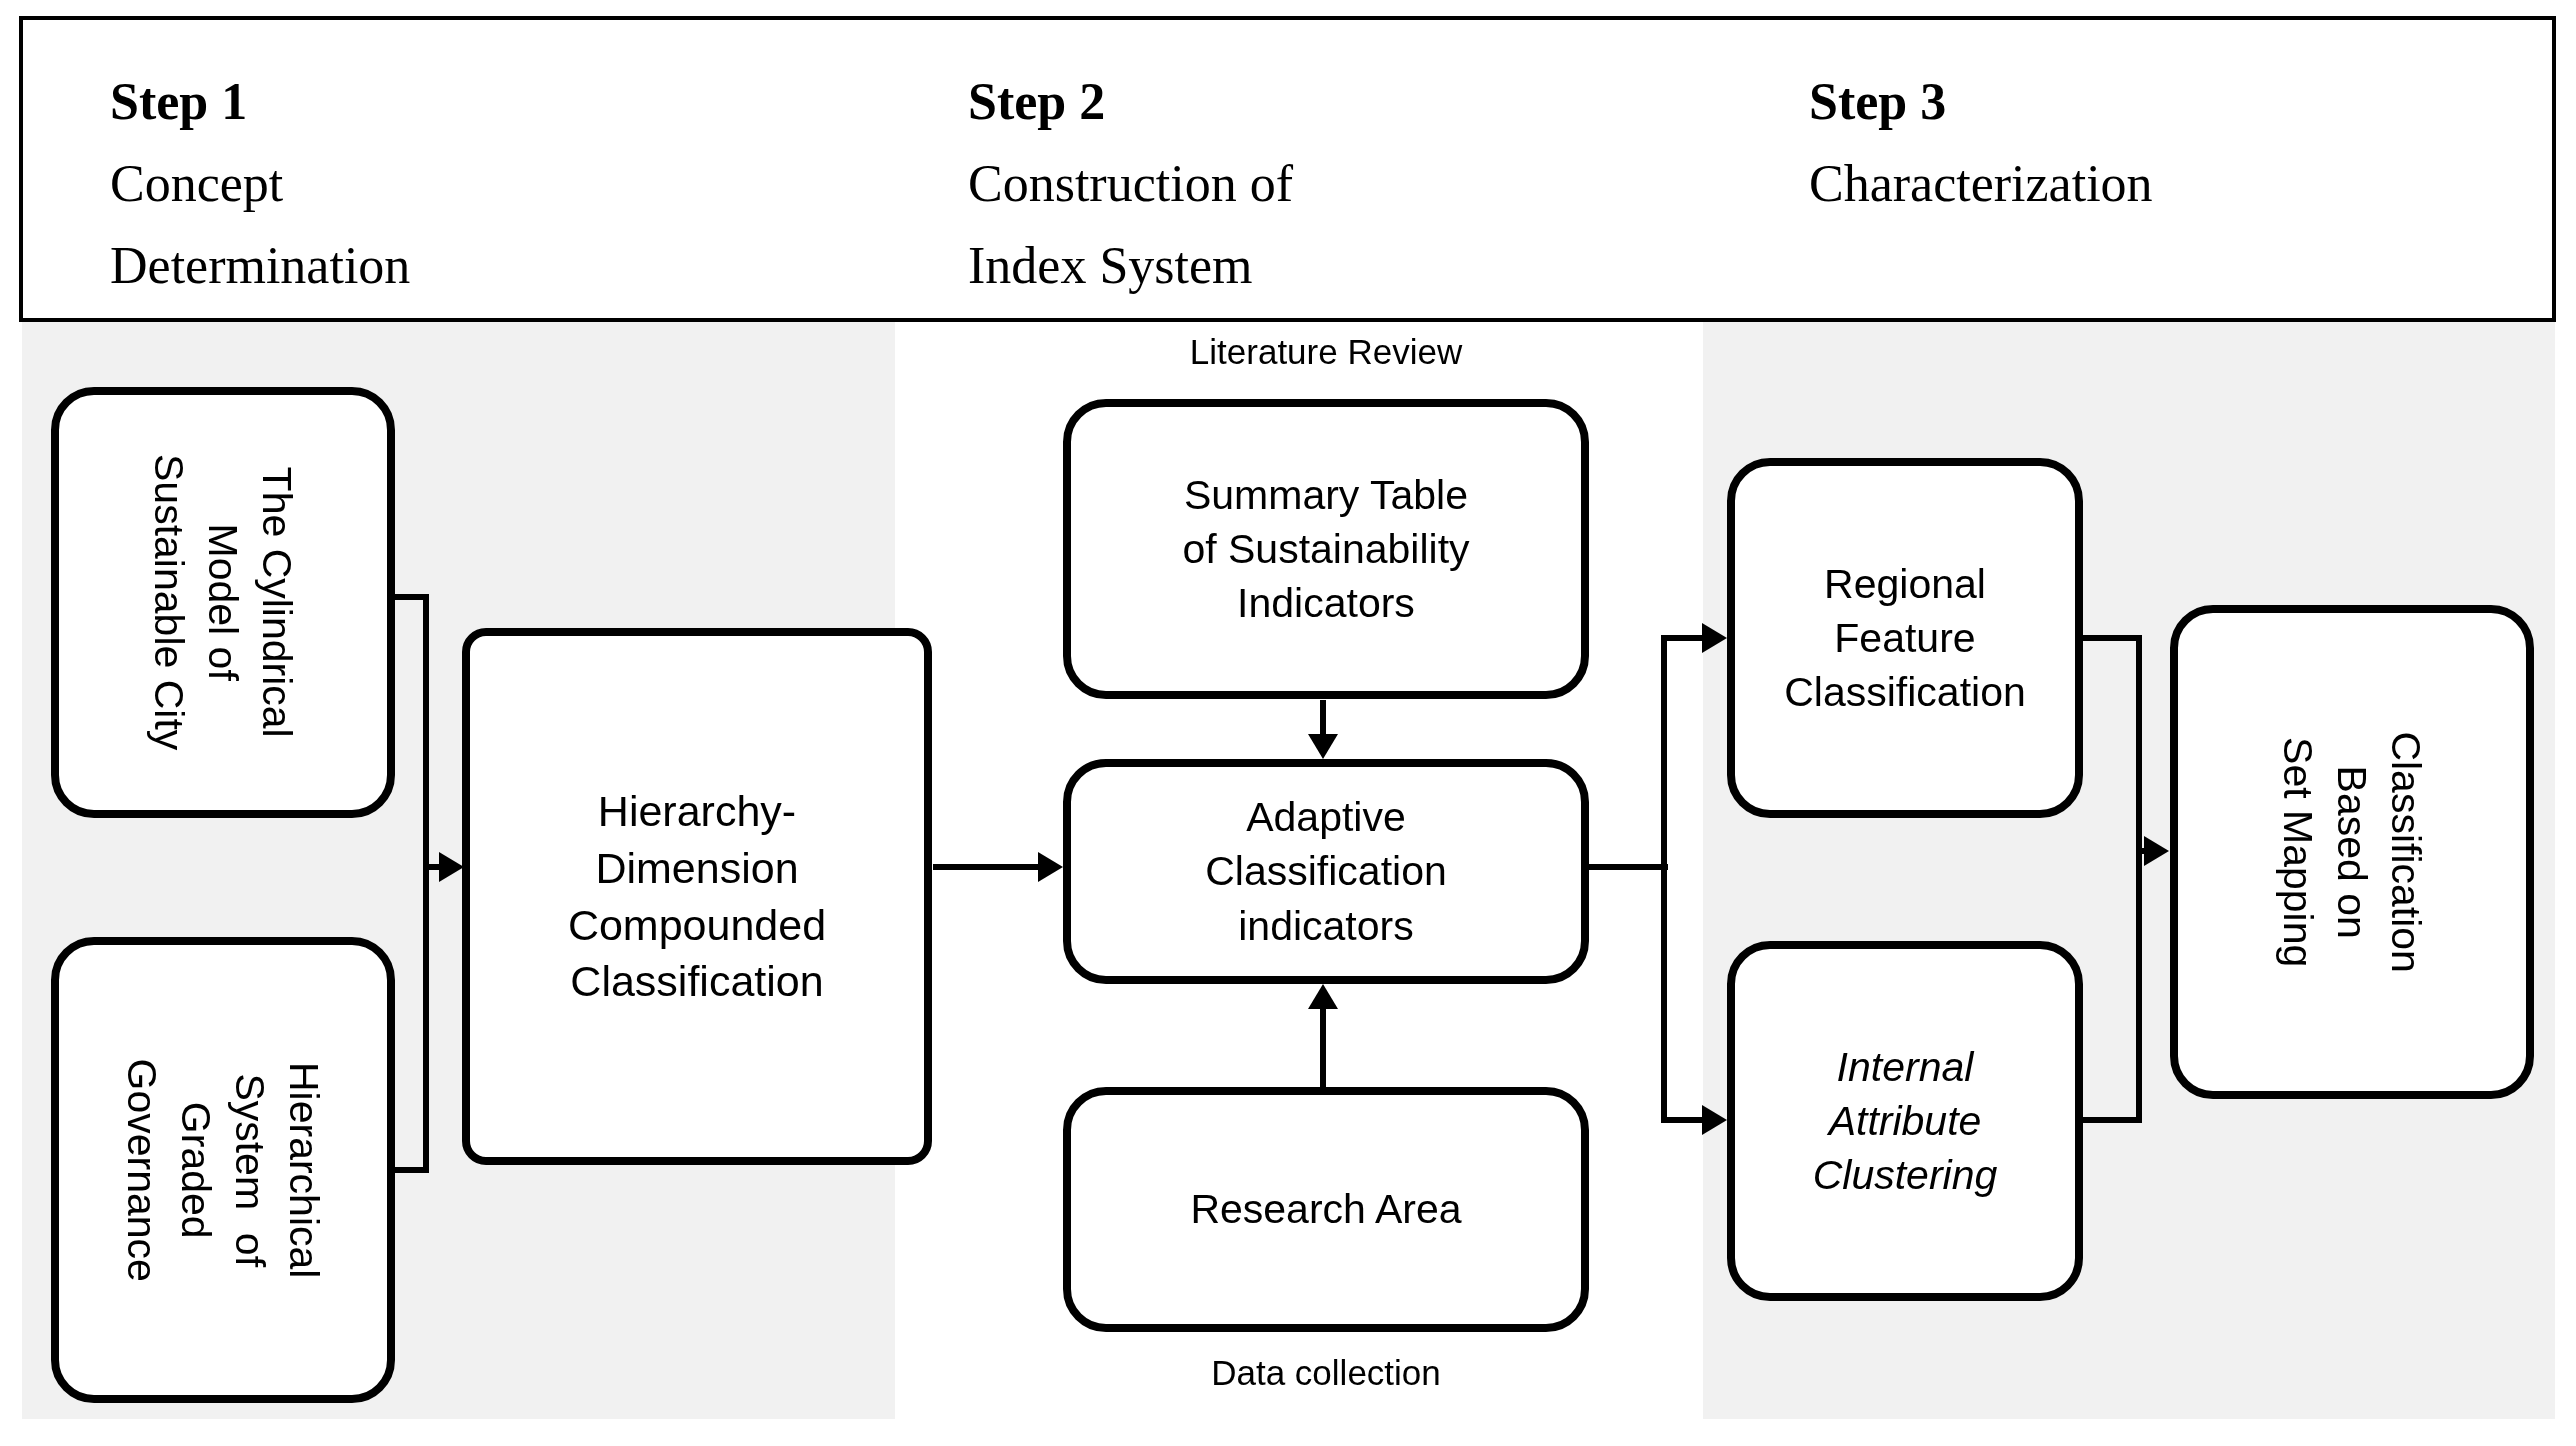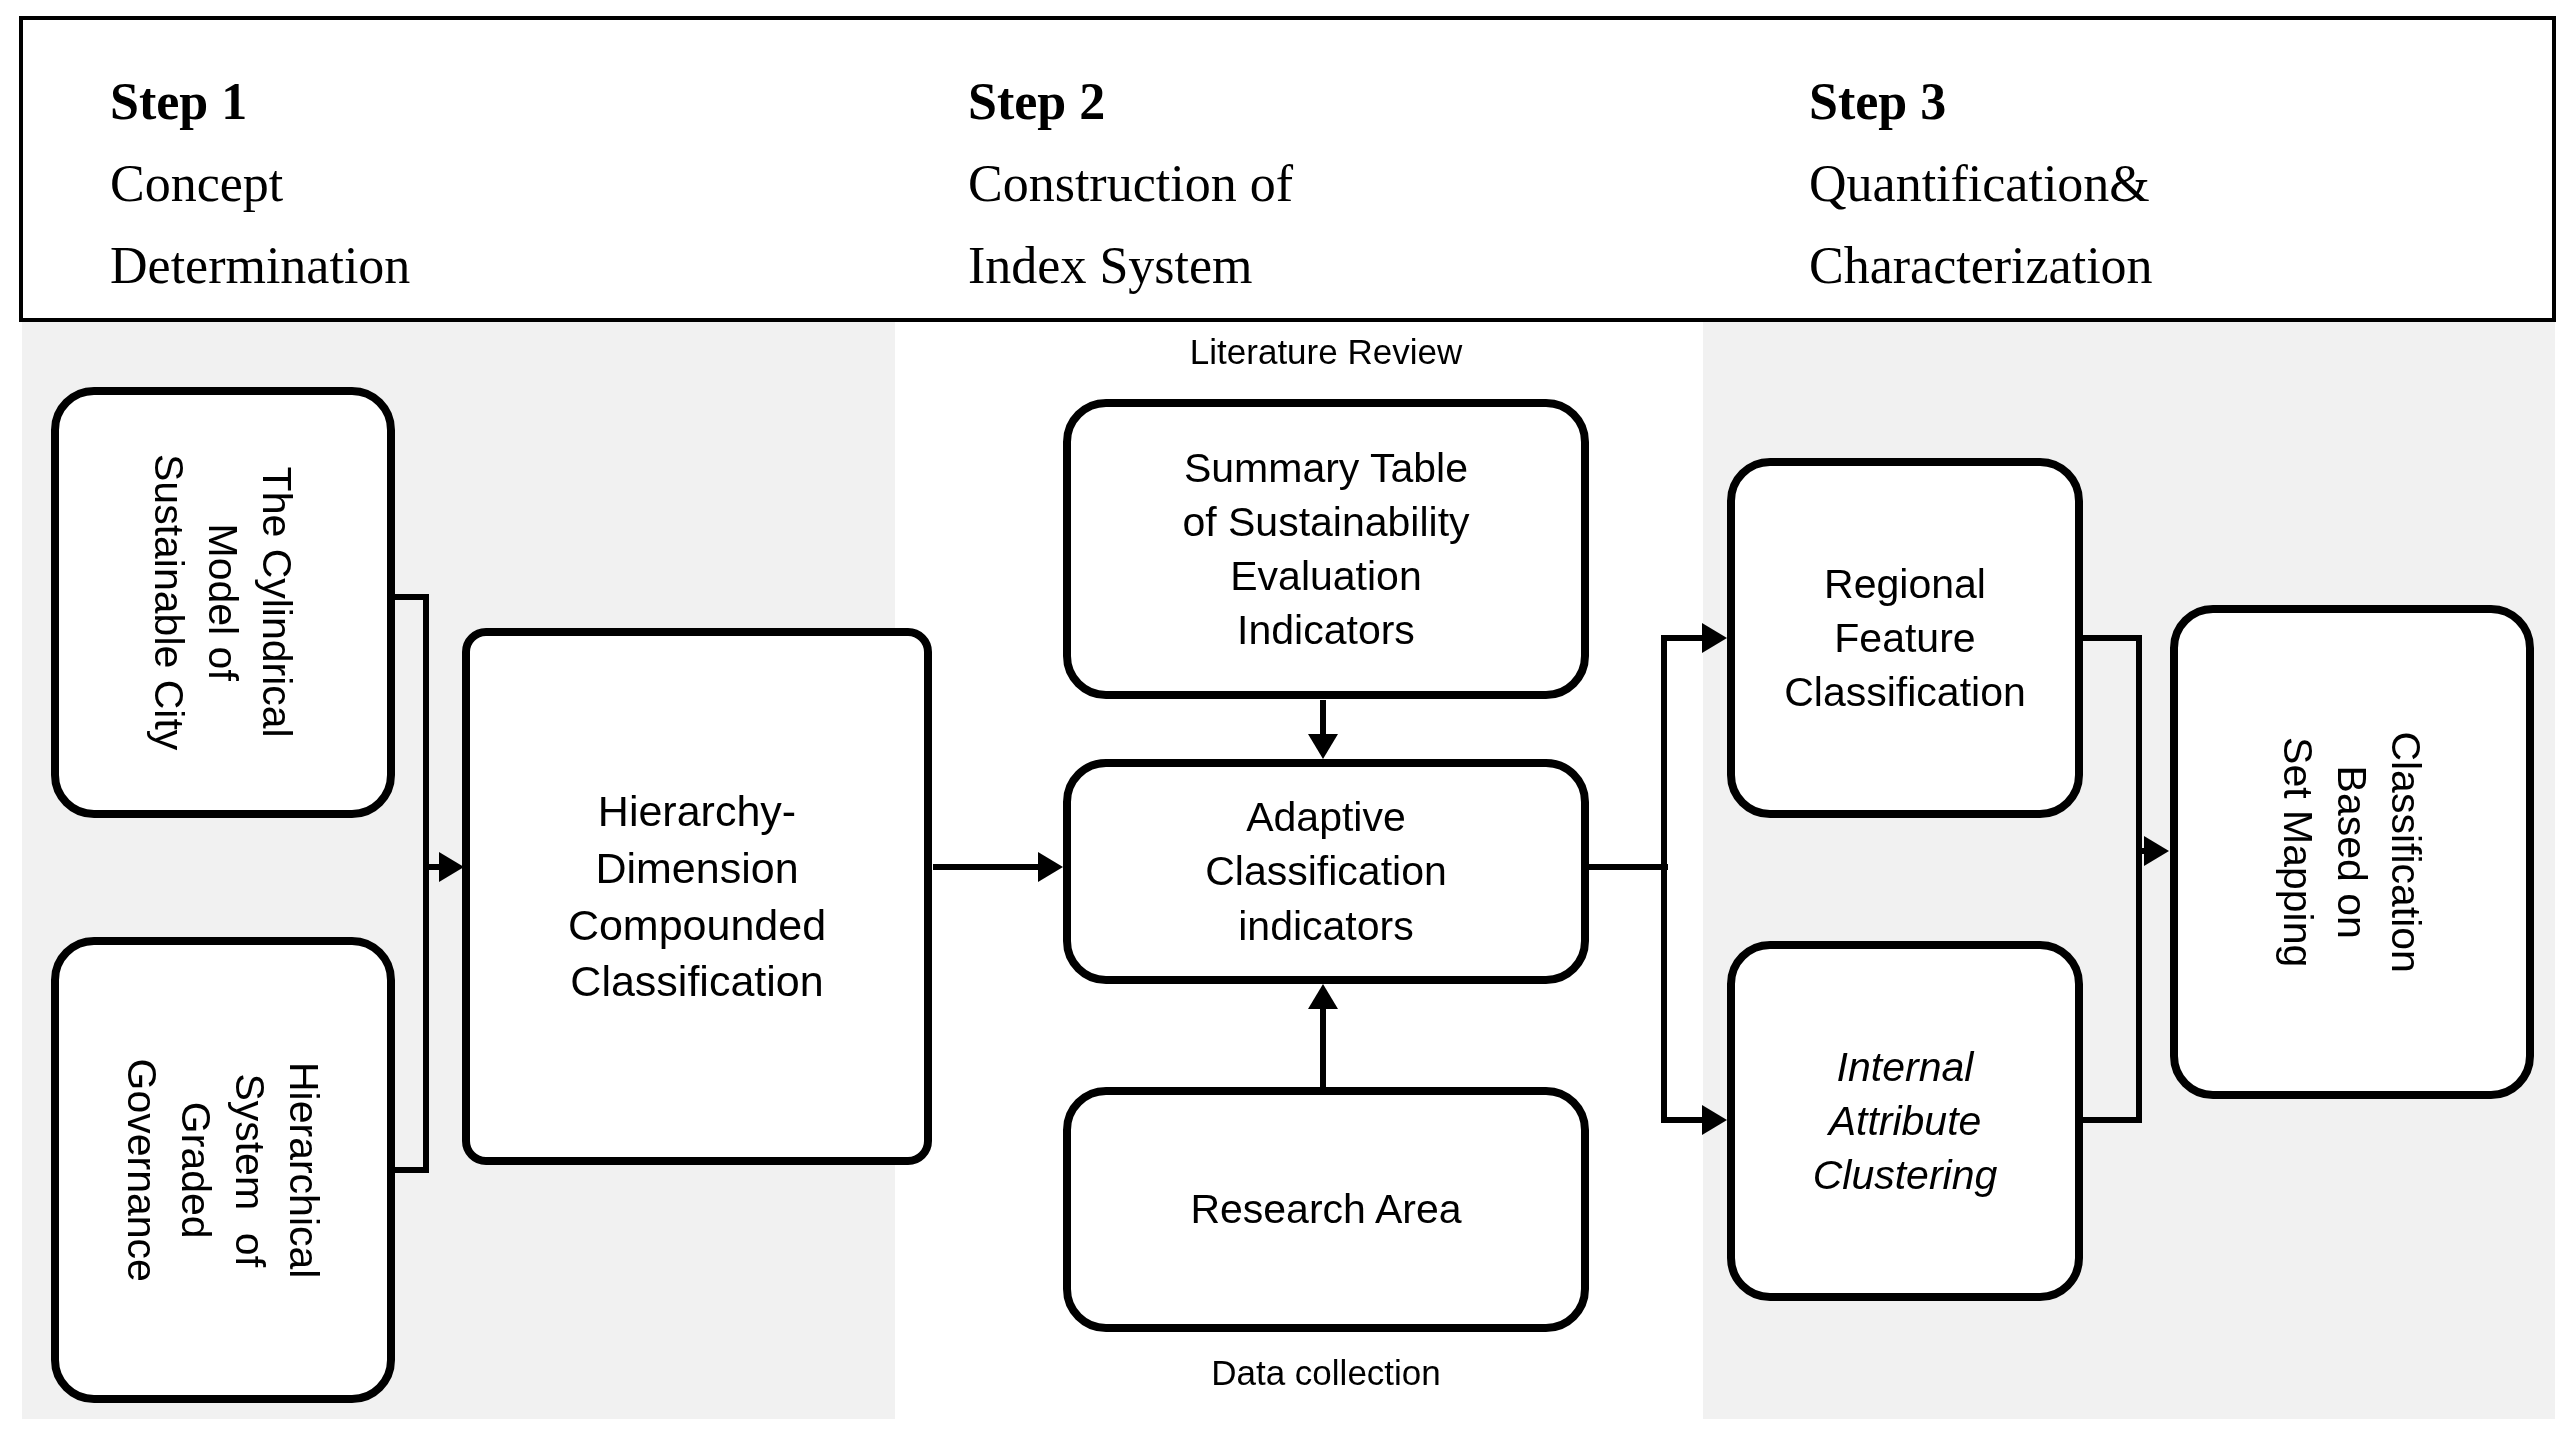--- a/index.html
+++ b/index.html
@@ -94,21 +94,20 @@
       <div>Concept</div>
       <div>Determination</div>
     </div>
     <div class="step step2">
       <div class="step-num">Step 2</div>
       <div>Construction of</div>
       <div>Index System</div>
     </div>
     <div class="step step3">
       <div class="step-num">Step 3</div>
-      <div>Quantification&amp;</div>
       <div>Characterization</div>
     </div>
   </div>
 
   <div class="box box-cylindrical">
     <div class="rot-inner">
       <span class="box-line">The Cylindrical</span>
       <span class="box-line">Model of</span>
       <span class="box-line">Sustainable City</span>
     </div>
@@ -131,21 +130,20 @@
       <span class="box-line">Classification</span>
     </div>
   </div>
 
   <div class="small-label label-literature">Literature Review</div>
 
   <div class="box box-summary">
     <div>
       <span class="box-line">Summary Table</span>
       <span class="box-line">of Sustainability</span>
-      <span class="box-line">Evaluation</span>
       <span class="box-line">Indicators</span>
     </div>
   </div>
 
   <div class="box box-adaptive">
     <div>
       <span class="box-line">Adaptive</span>
       <span class="box-line">Classification</span>
       <span class="box-line">indicators</span>
     </div>

